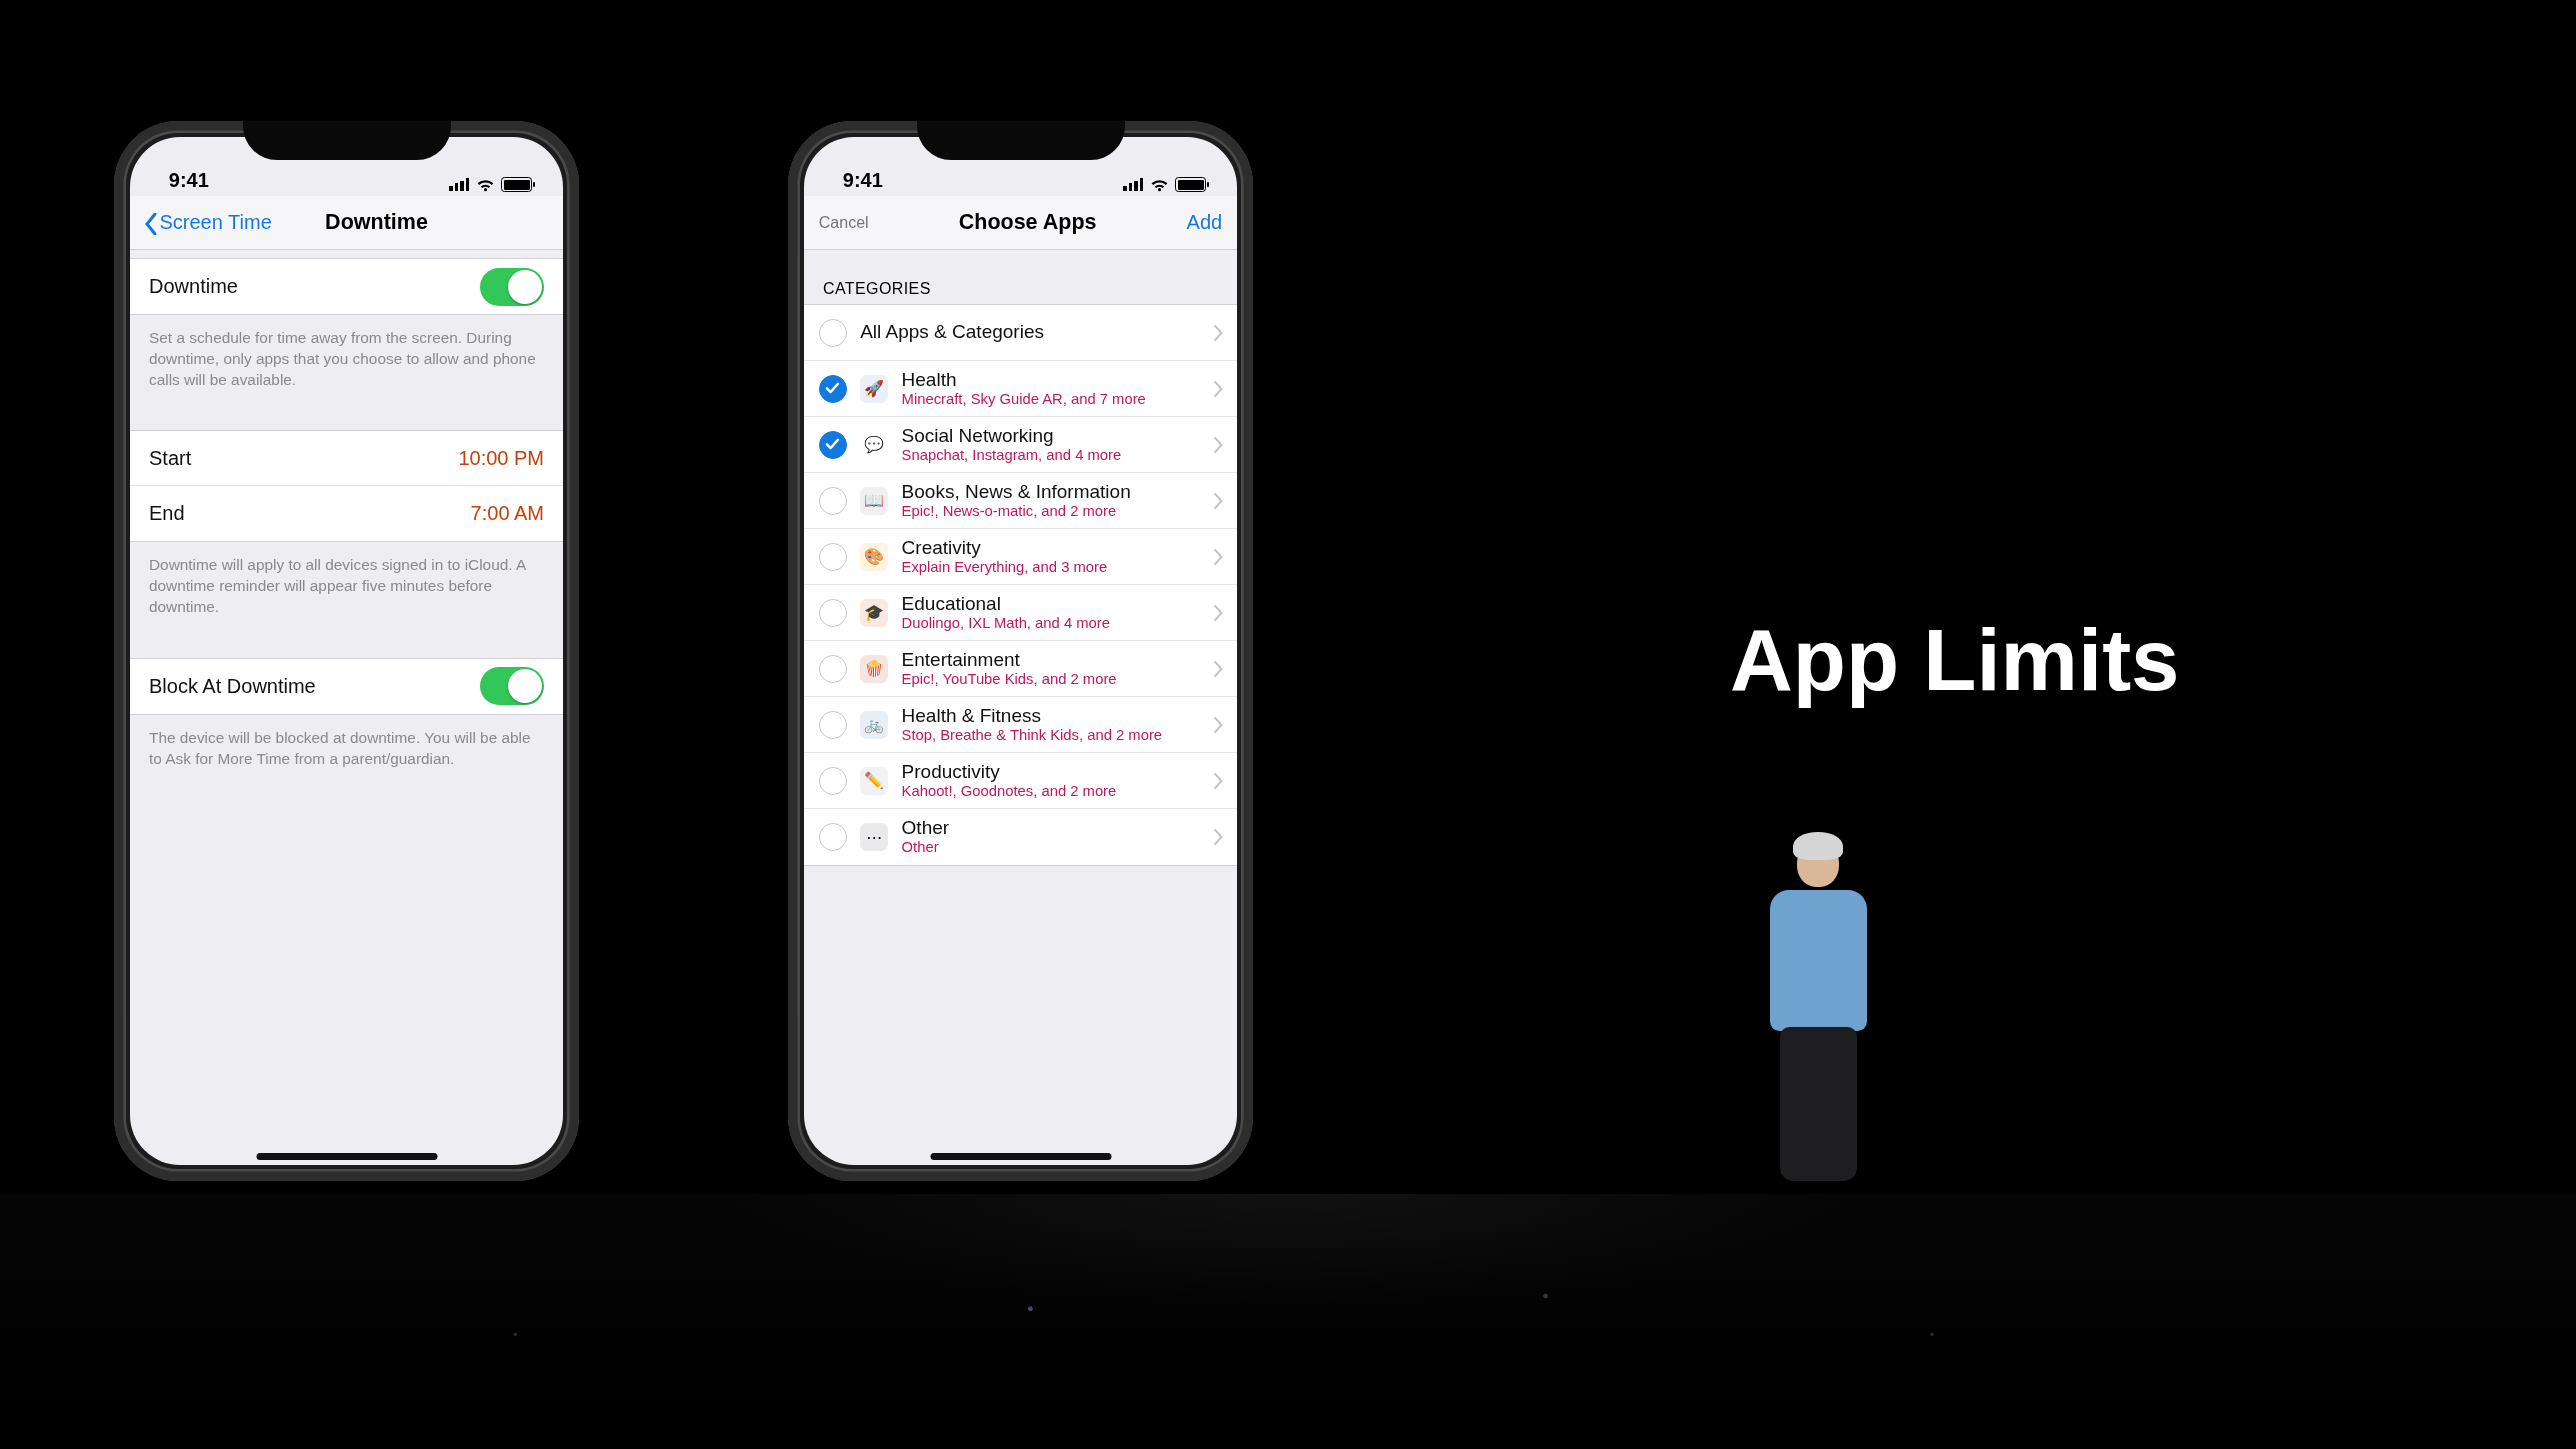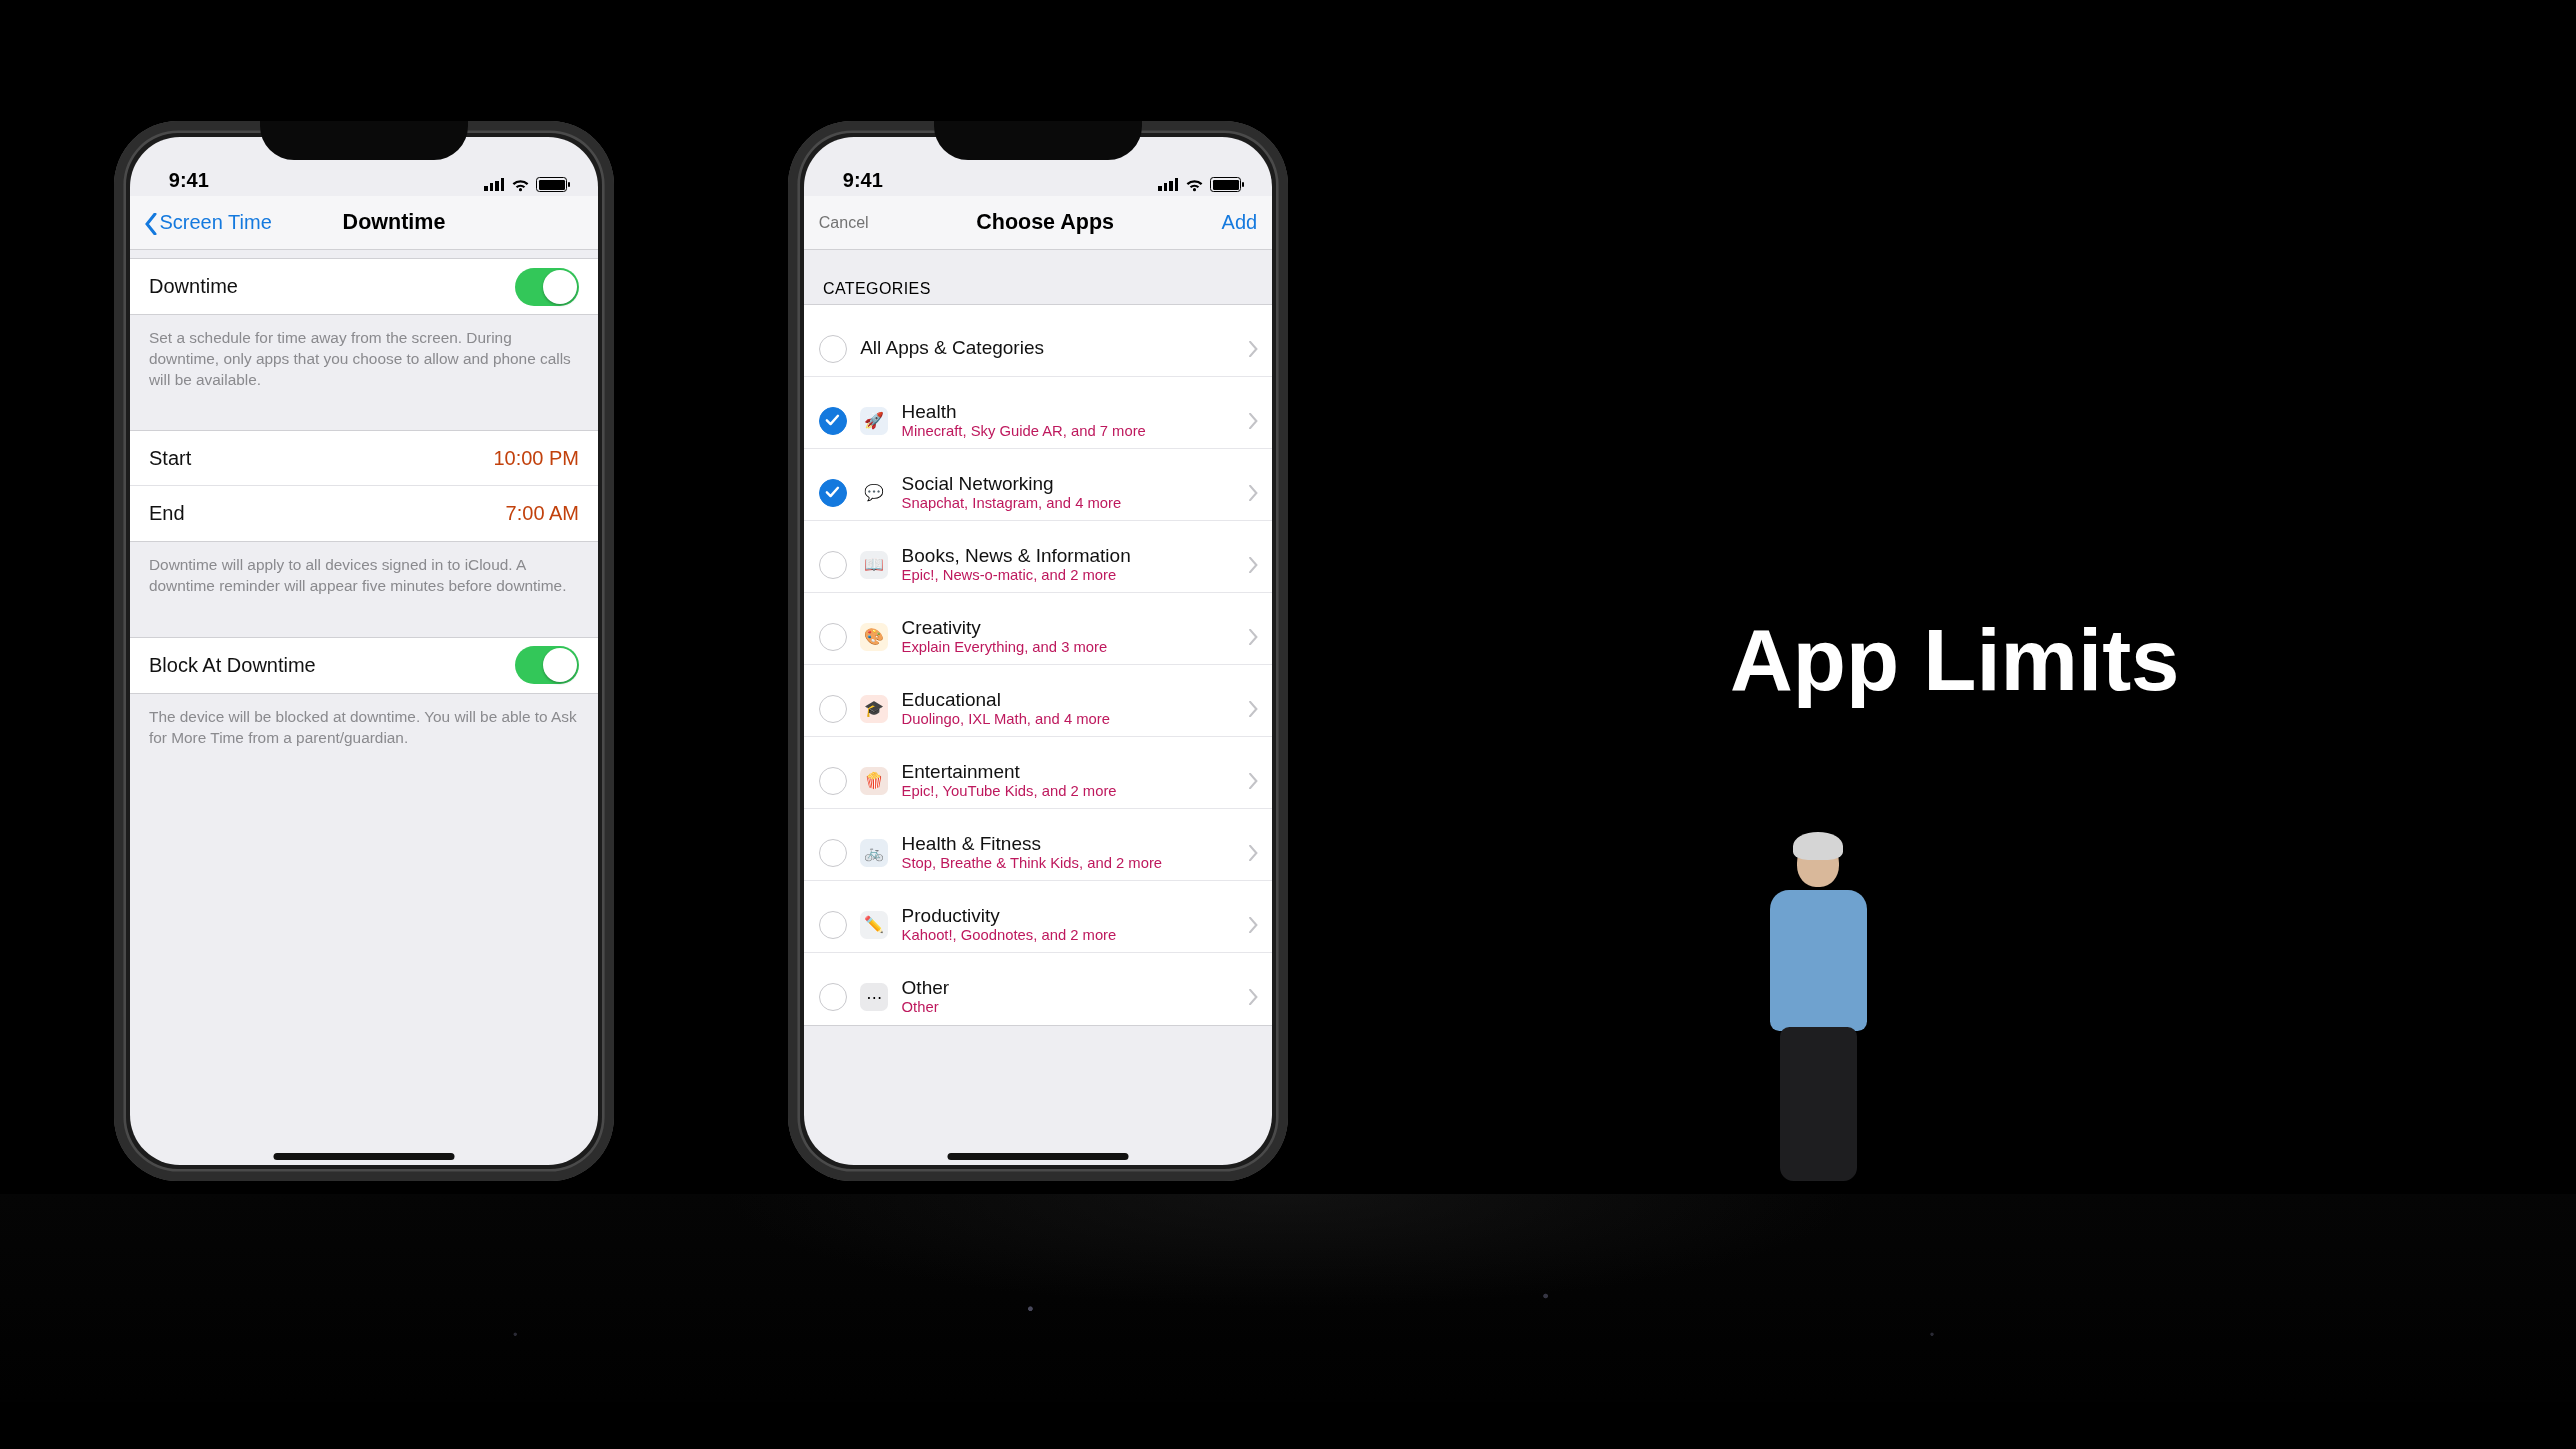--- a/index.html
+++ b/index.html
@@ -6,21 +6,21 @@
   html, body { width: 2576px; height: 1449px; background: #000; overflow: hidden; }
   .stage { position: relative; width: 2576px; height: 1449px; background: #000; }
   .slide-title {
     position: absolute; top: 610px; left: 1730px; width: 671px;
     color: #fff; font-size: 87px; font-weight: 700;
   }
 
   
   .phone {
     position: absolute;
-    width: 500px;
+    width: 465px;
     height: 1060px;
     border-radius: 64px;
     background: #1c1c1c;
     box-shadow: inset 0 0 0 9.4px #2d2d2d, inset 0 0 0 12px #4a4a4a, 0 0 40px rgba(0,0,0,.7);
   }
   .phone.left  { top: 121px; left: 114px; }
   .phone.right { top: 121px; left: 788px; }
   .screen {
     position: absolute; inset: 16px;
     border-radius: 50px;
@@ -70,21 +70,21 @@
   .cell .title { flex:1; }
   .cell .value { color:#c2410c; }
   .footer-note { padding: 13px 19px 0; color:#8a8a8e; font-size:15.4px; line-height:1.35; }
   .section-header { padding: 29.5px 19px 6.7px; color:#000000; font-size:16px; letter-spacing:0.4px; text-transform:uppercase; }
 
   
   .switch { width: 64px; height: 38px; border-radius: 19px; background:#33c759; position:relative; }
   .switch .knob { position:absolute; top:2px; right:2px; width:34px; height:34px; background:#fff; border-radius:50%; box-shadow:0 1.3px 2.7px rgba(0,0,0,.3); }
 
   
-  .cat-cell { min-height: 56px; display:flex; align-items:center; padding: 0 13.4px 0 14.8px; border-bottom:0.7px solid #e6e6ea; background:#fff;margin-top:16px; }
+  .cat-cell { min-height: 56px; display:flex; align-items:center; padding: 0 13.4px 0 14.8px; border-bottom:0.7px solid #e6e6ea; background:#fff; }
   .section-group .cat-cell:last-child { border-bottom:none; }
   .check { width: 28px; height: 28px; border-radius:50%; border:1.3px solid #c8c8cc; margin-right: 13.4px; flex-shrink:0; display:flex; align-items:center; justify-content:center; }
   .check.checked { background:#1479de; border-color:#1479de; }
   .check.checked svg { width: 14.8px; height:14.8px; }
   .cat-icon { width: 28px; height: 28px; border-radius:6.7px; margin-right: 13.4px; flex-shrink:0; display:flex; align-items:center; justify-content:center; font-size:16px; }
   .cat-text { flex:1; display:flex; flex-direction:column; justify-content:center; }
   .cat-text .label { font-size:19px; color:#111; line-height:1.1; }
   .cat-text .sub { font-size:14.8px; color:#be185d; line-height:1.15; }
   .right-chevron svg { display:block; }
 

